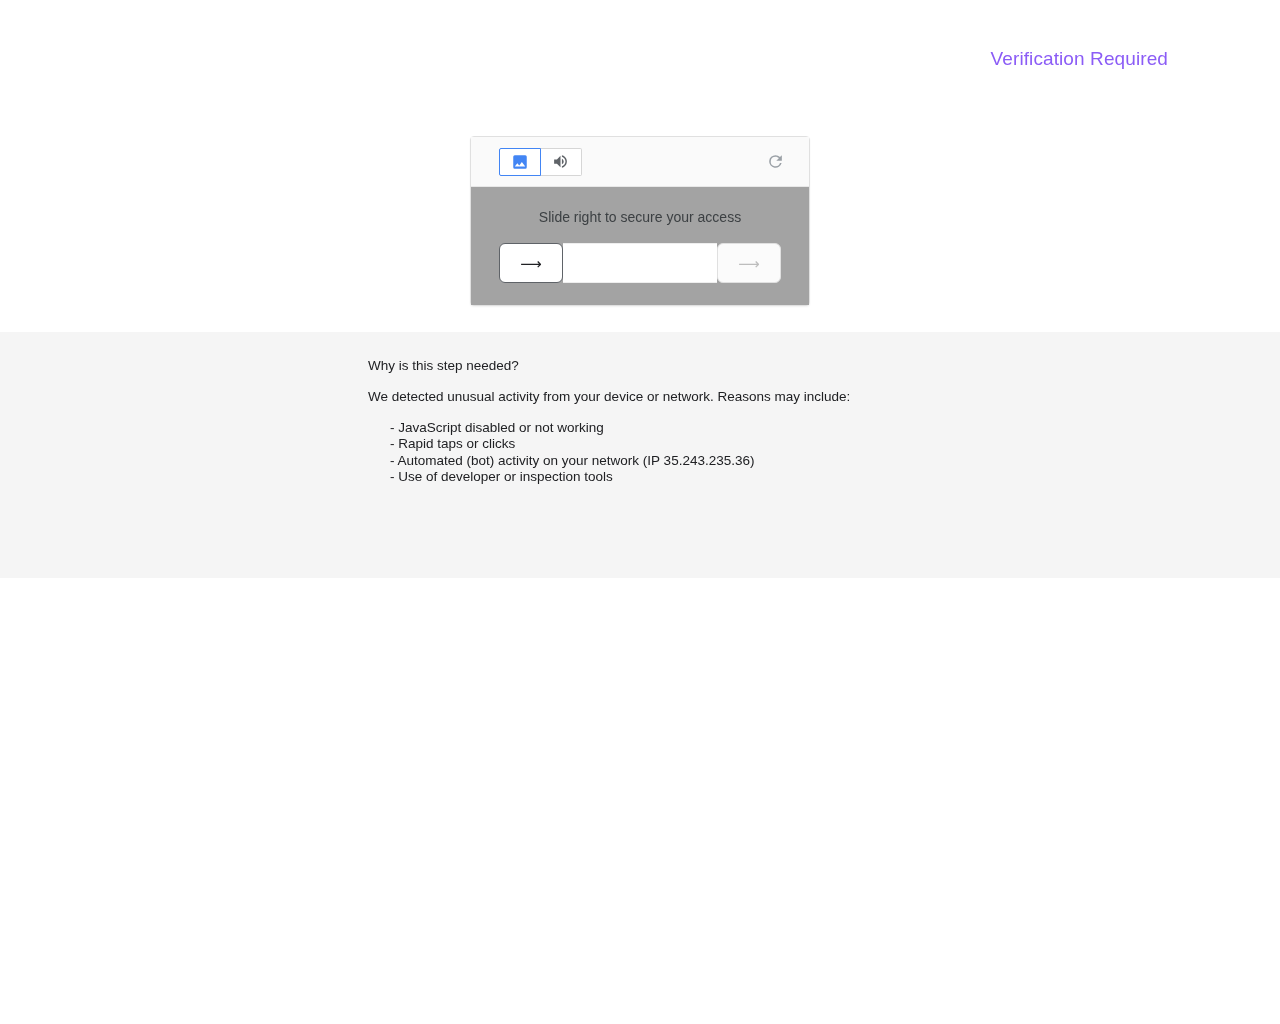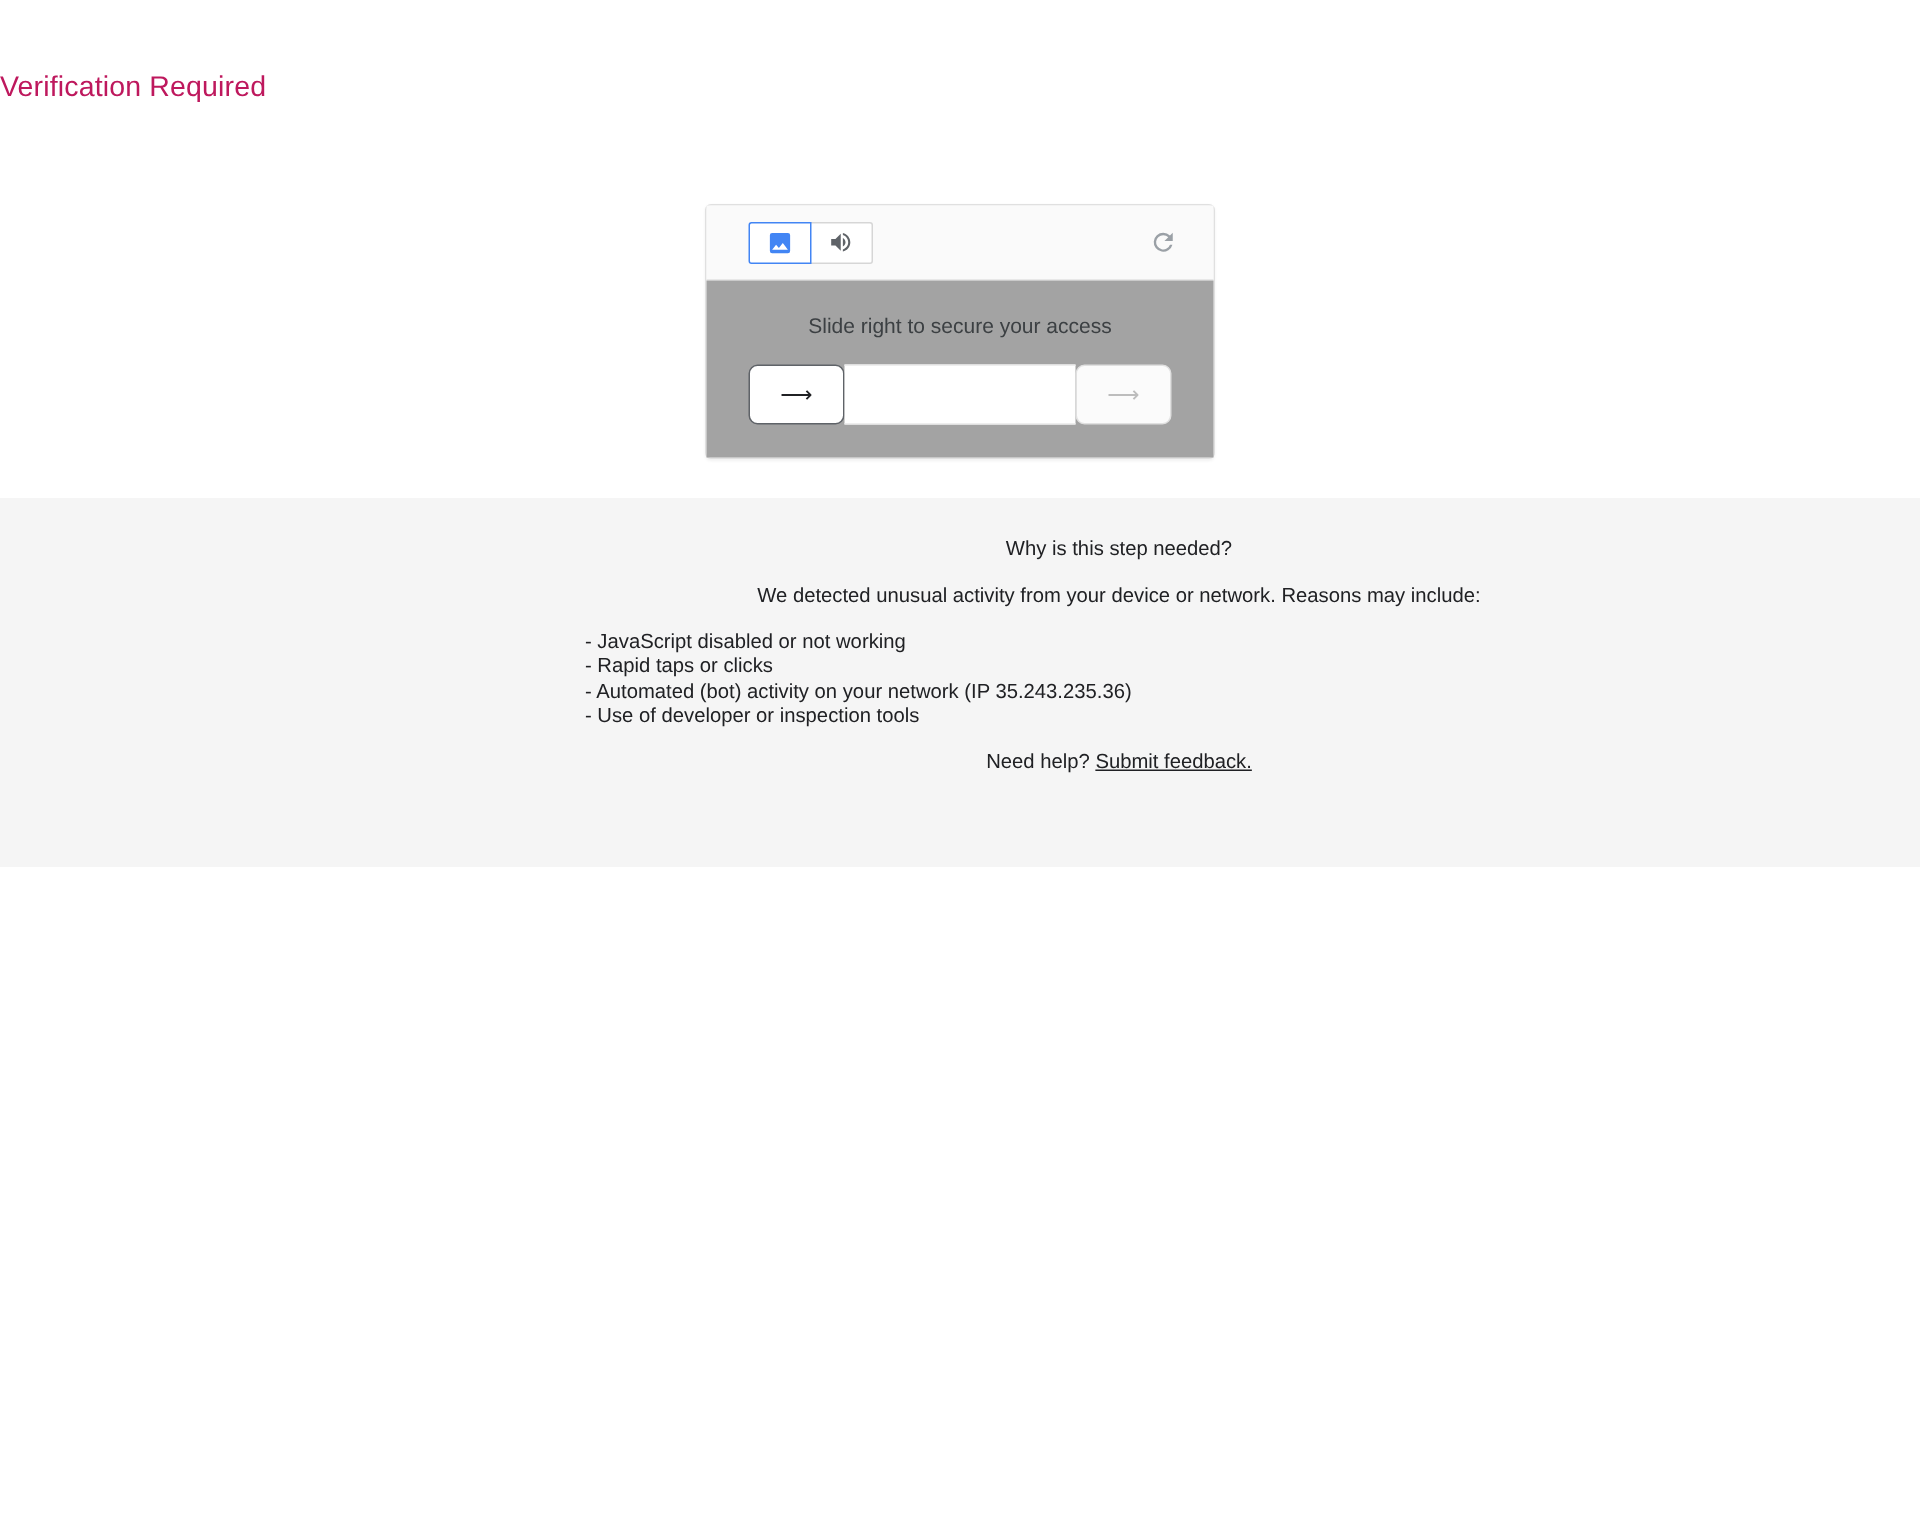--- a/index.html
+++ b/index.html
@@ -15,24 +15,24 @@
     position: relative;
     overflow: hidden;
   }
 
   
   .page-title {
     position: absolute;
     top: 48px;
     left: 0;
     width: 1168px;
-    text-align: left;
+    text-align: right;
     font-size: 19px;
     font-weight: 400;
-    color: #be185d;
+    color: #8b5cf6;
     letter-spacing: 0.1px;
   }
 
   
   .captcha-card {
     position: absolute;
     left: 470px;
     top: 136px;
     width: 340px;
     background: #fafafa;
@@ -161,22 +161,21 @@
   .info-inner {
     position: absolute;
     left: 356px;
     top: 26px;
     width: 780px;
     font-size: 13.5px;
     line-height: 1.25;
     color: #202124;
   }
   .info-inner p {
-    margin: 0 0 14px 0;
-    text-align: center;
+    margin: 0 0 14px 12px;
   }
   .reasons {
     margin: 0 0 14px 0;
     padding: 0;
     list-style: none;
   }
   .reasons li {
     margin: 0;
     padding: 0 0 0 34px;
     line-height: 16.5px;
@@ -248,18 +247,14 @@
 <div class="info-band">
   <div class="info-inner">
     <p>Why is this step needed?</p>
     <p>We detected unusual activity from your device or network. Reasons may include:</p>
     <ul class="reasons">
       <li>- JavaScript disabled or not working</li>
       <li>- Rapid taps or clicks</li>
       <li>- Automated (bot) activity on your network (IP 35.243.235.36)</li>
       <li>- Use of developer or inspection tools</li>
     </ul>
-    <p class="feedback-line">
-      <span>Need help?</span>
-      <span class="feedback-link">Submit feedback.</span>
-    </p>
   </div>
 </div>
 
 </body></html>

